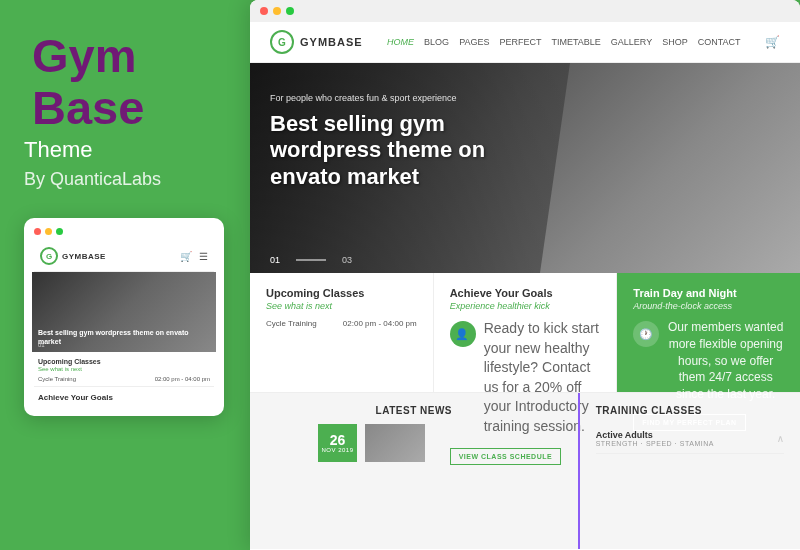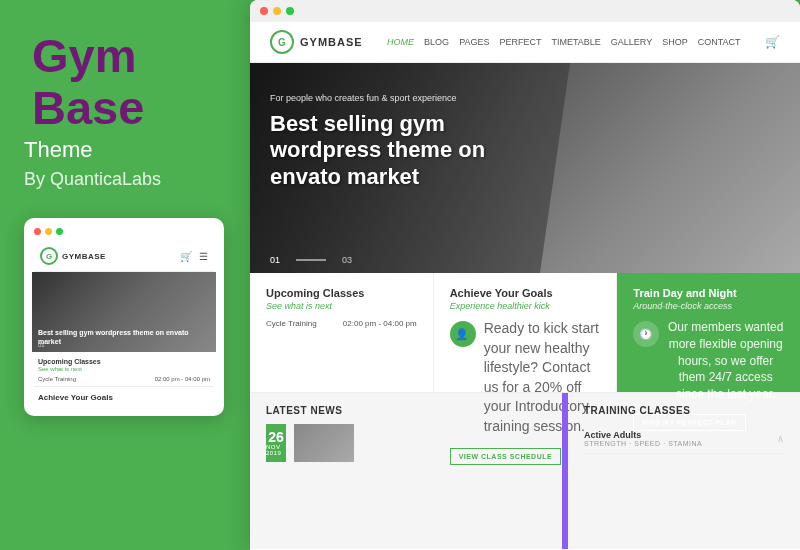--- a/index.html
+++ b/index.html
@@ -274,35 +274,36 @@
     }
 
     
     .bottom-row {
       display: flex;
       height: calc(550px - 22px - 42px - 210px - 120px);
       background: #f5f5f5;
     }
     .latest-news {
       flex: 1.4;
-      padding: 12px 16px;
-      border-right: 6px solid #8b5cf6;
+      padding: 12px 32px;
+      border-right: 2px solid #8b5cf6;
+      text-align: center;
     }
     .section-title {
       font-size: 10px; font-weight: 700; color: #333; margin-bottom: 8px;
       text-transform: uppercase; letter-spacing: 0.5px;
     }
     .news-item {
       display: flex; gap: 8px;
     }
     .news-date-box {
-      width: 20px; height: 38px;
+      width: 39px; height: 38px;
       background: #4caf50;
       display: flex; flex-direction: column; align-items: center; justify-content: center;
-      color: #fff; flex-shrink: 0;
+      color: #fff; flex-shrink: 0; margin-left: 36px;
     }
     .news-date-num {
       font-size: 14px; font-weight: 700; line-height: 1;
     }
     .news-date-month {
       font-size: 6px; letter-spacing: 0.5px;
     }
     .news-img-placeholder {
       width: 60px; height: 38px;
       background: linear-gradient(135deg, #888 0%, #aaa 100%);

